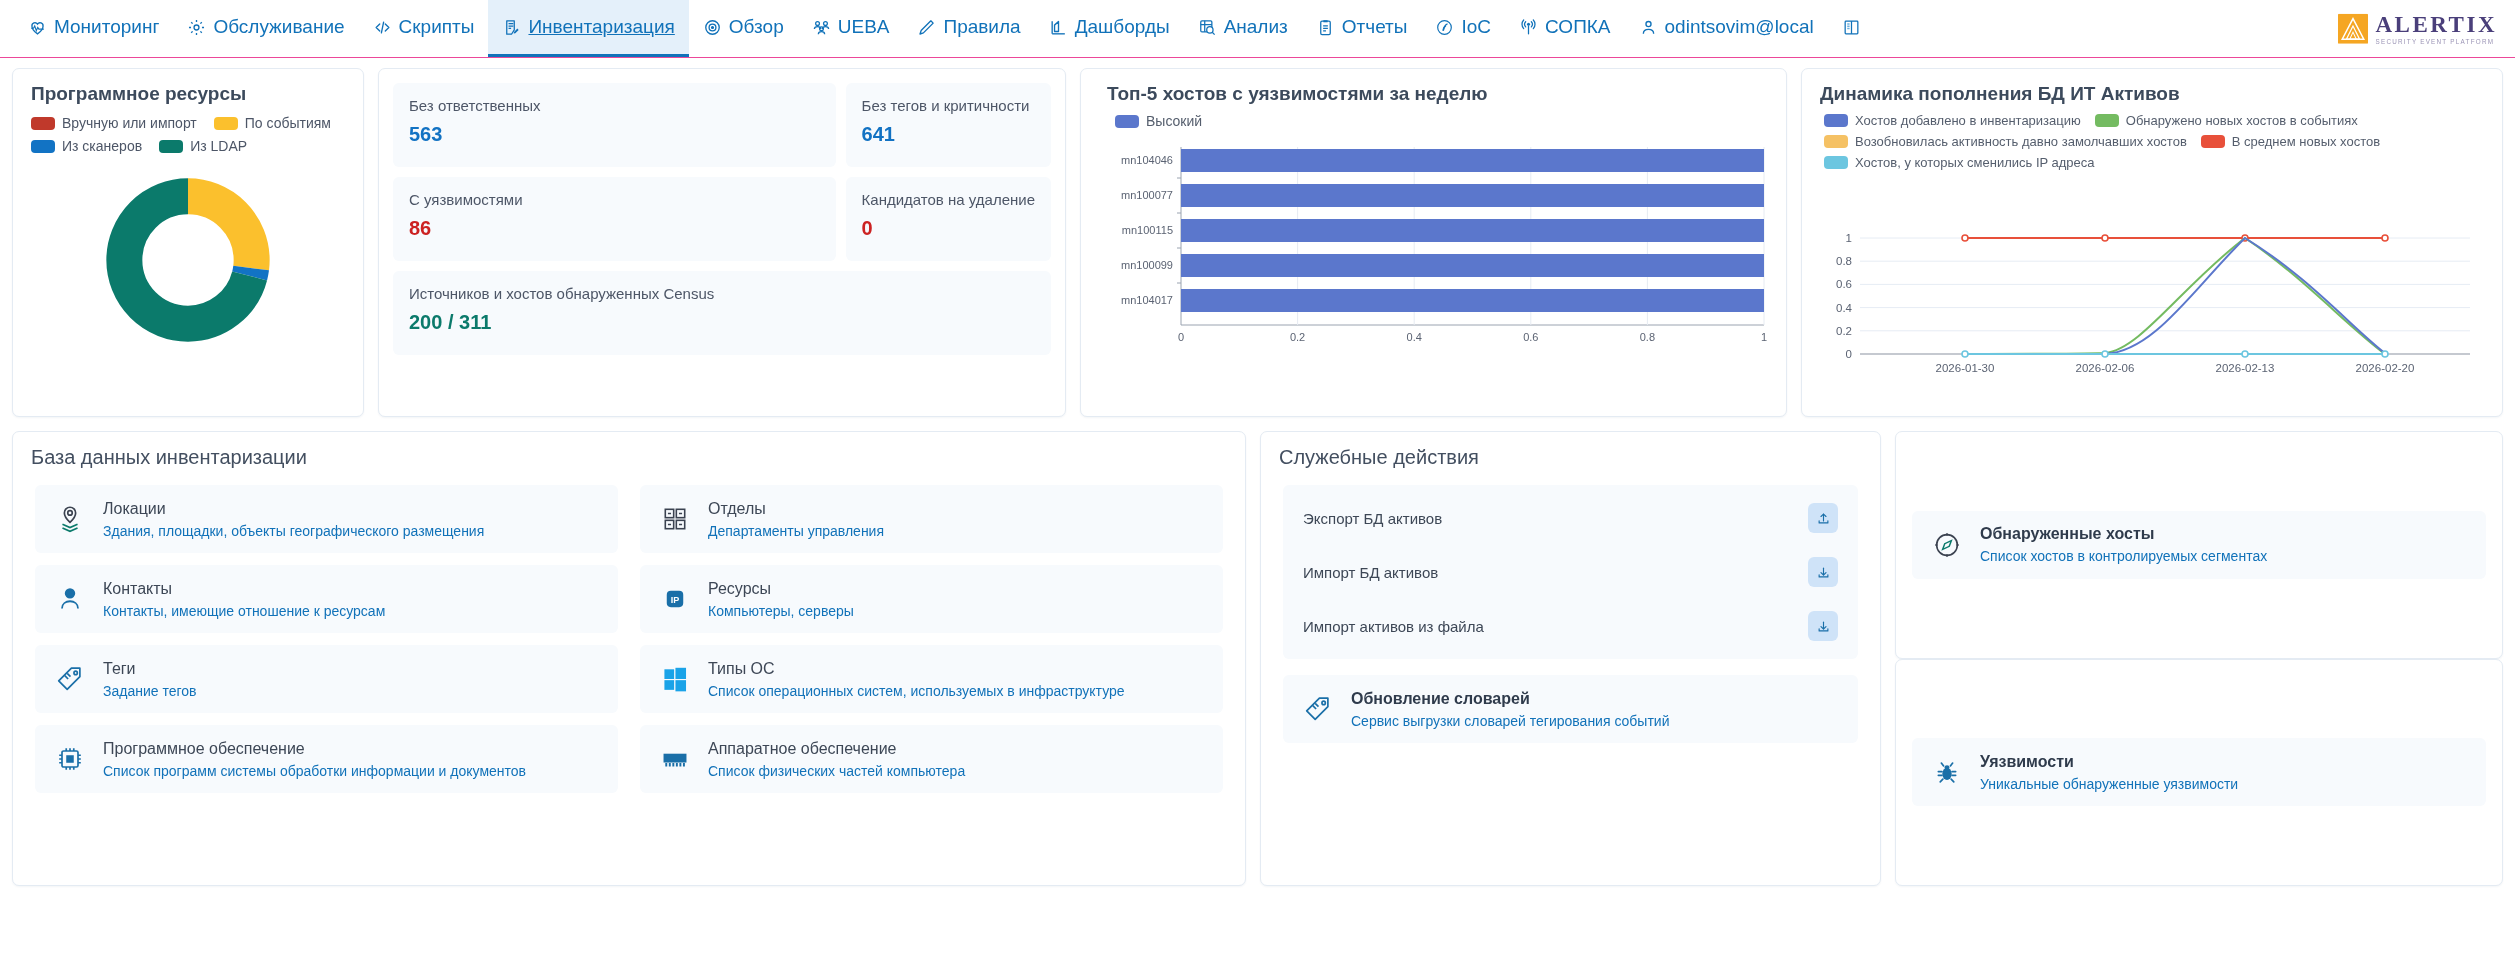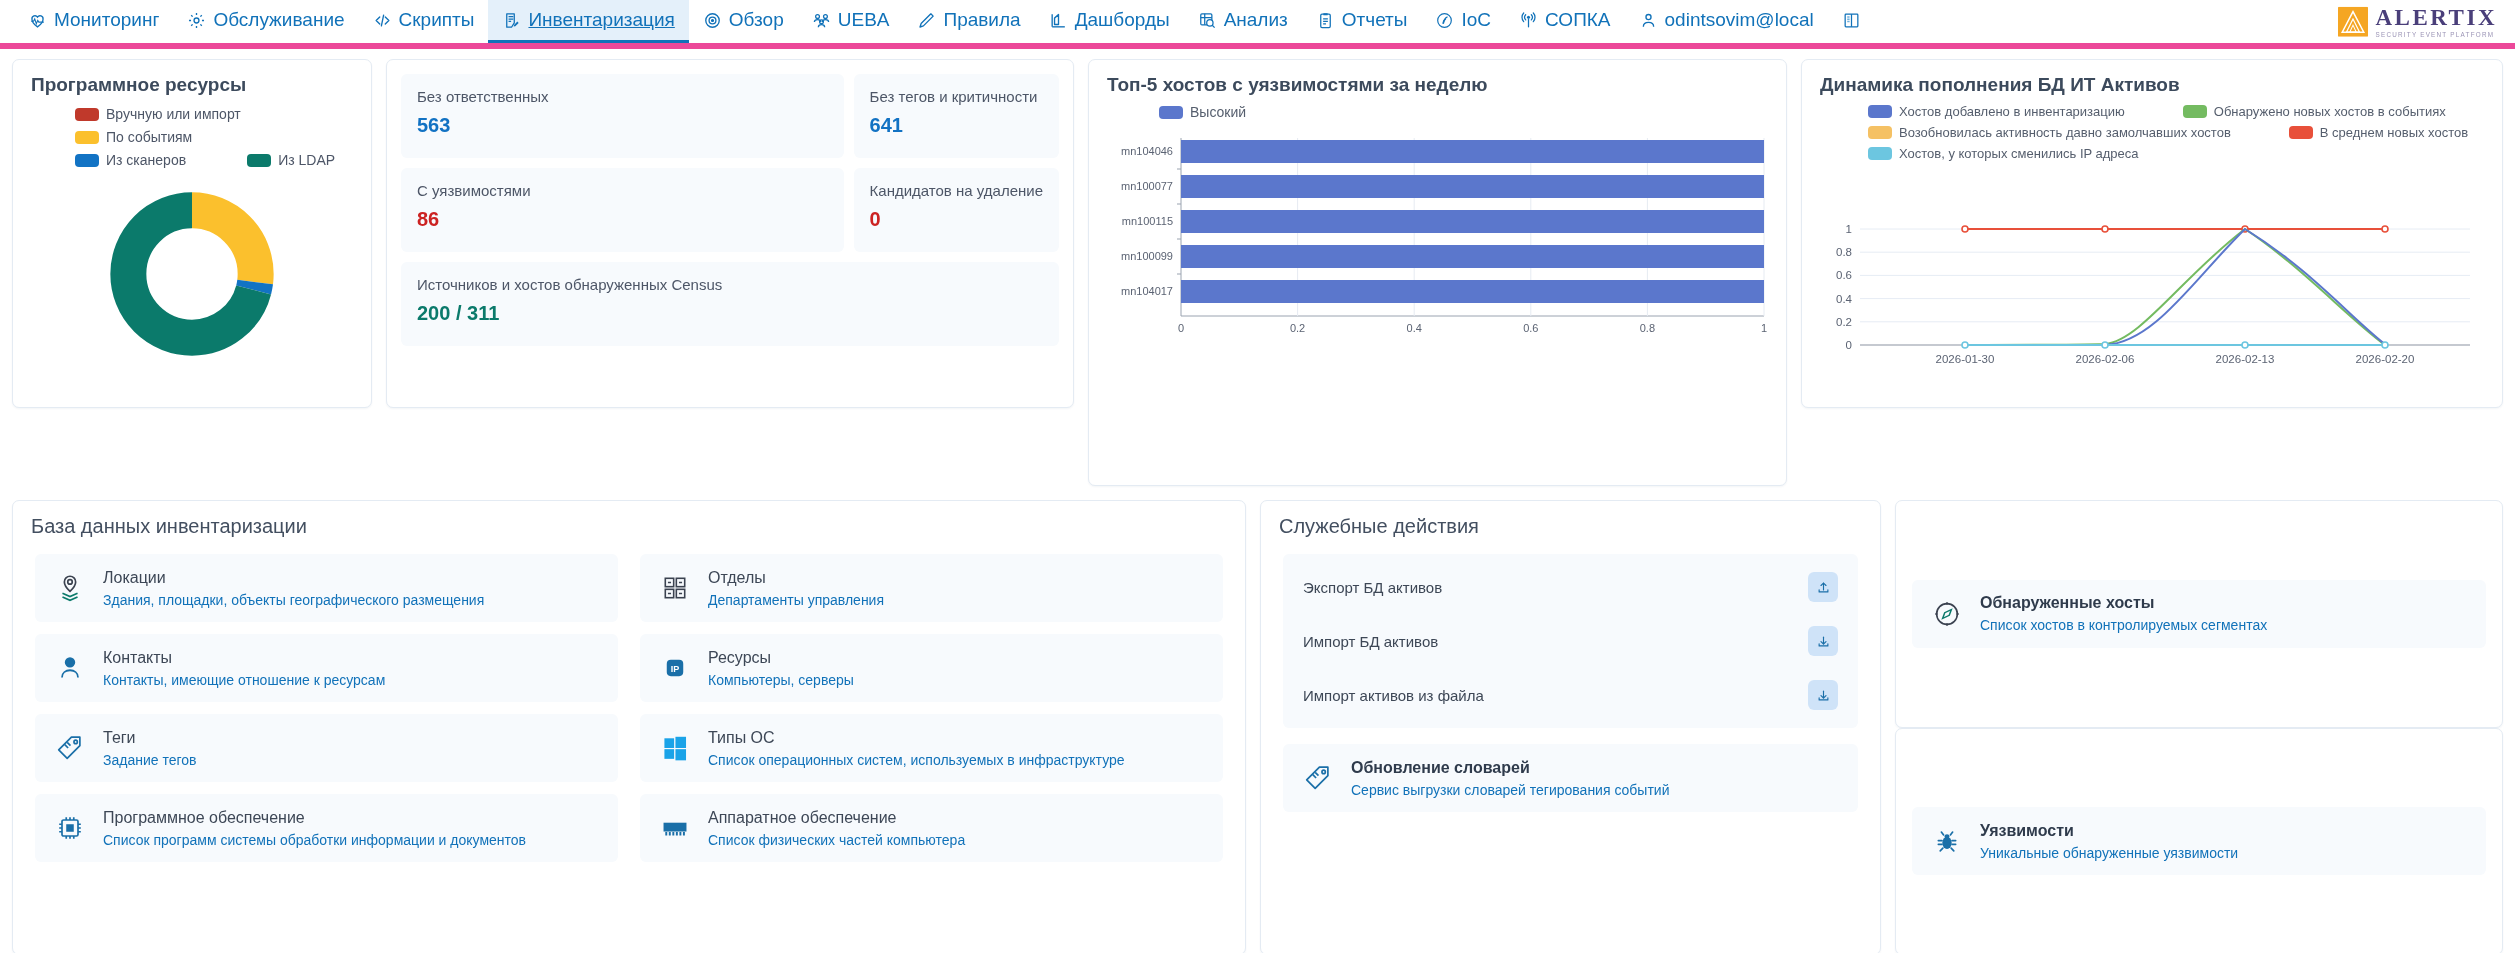--- a/index.html
+++ b/index.html
@@ -7,23 +7,23 @@
   html, body {
     width: 2515px; height: 953px;
     background: #ffffff;
     font-family: "Liberation Sans", "DejaVu Sans", sans-serif;
     overflow: hidden;
   }
 
   
   .topnav {
     position: relative;
-    height: 49px;
+    height: 58px;
     background: #ffffff;
-    border-bottom: 6px solid #ec4899;
+    border-bottom: 1px solid #ec4899;
     display: flex;
     align-items: stretch;
     padding-left: 14px;
   }
   .nav-item {
     display: flex;
     align-items: center;
     gap: 7px;
     padding: 0 14px;
     color: #1172b9;
@@ -75,40 +75,40 @@
     font-weight: 700;
     color: #3c4a5c;
     padding: 14px 18px 2px 18px;
   }
   .card-title.plain { font-weight: 400; color:#434f60; font-size:20px; padding-bottom:6px;}
 
   
   .c-resources { width: 360px; height: 349px; position: relative; }
   .legend-wrap { padding: 8px 16px 0 18px; }
   .legend-row { display: flex; align-items: center; gap: 7px; margin-bottom: 7px; flex-wrap: wrap; }
-  .legend-item { display: flex; align-items: center; gap: 7px; margin-right: 10px; margin-left: 44px; }
+  .legend-item { display: flex; align-items: center; gap: 7px; margin-right: 10px; }
   .swatch { width: 24px; height: 13px; border-radius: 4px; display: inline-block; }
   .legend-label { font-size: 14px; color: #4d5667; }
   .donut-wrap { display: flex; justify-content: center; align-items: center; margin-top: 22px; }
 
   
   .c-stats { flex: 0 0 688px; height: 349px; padding: 14px; }
   .stats-grid { display: grid; grid-template-columns: 1fr; gap: 10px; }
   .stat-box {
     background: #f7fafd;
     border-radius: 6px;
     padding: 14px 16px 18px 16px;
     min-height: 84px;
   }
   .stat-box.wide { grid-column: 1 / span 2; }
   .stat-label { font-size: 15px; color: #4d5667; margin-bottom: 9px; }
   .stat-value { font-size: 20px; font-weight: 700; }
 
   
-  .c-bars { flex: 0 0 697px; height: 427px; position: relative; }
+  .c-bars { flex: 0 0 697px; height: 349px; position: relative; padding-left: 8px; }
   .chart-legend { padding: 6px 18px 0 26px; display:flex; gap:18px; flex-wrap: wrap;}
   .chart-legend .legend-label { font-size: 14px; color: #555e6d; }
 
   
   .c-line { flex: 1 1 auto; height: 349px; position: relative; }
   .line-legend { padding: 6px 18px 0 22px; }
   .line-legend .legend-row { margin-bottom: 6px; gap: 0; }
   .line-legend .legend-item { margin-right: 14px; }
   .line-legend .legend-label { font-size: 13px; color: #555e6d; }
 

